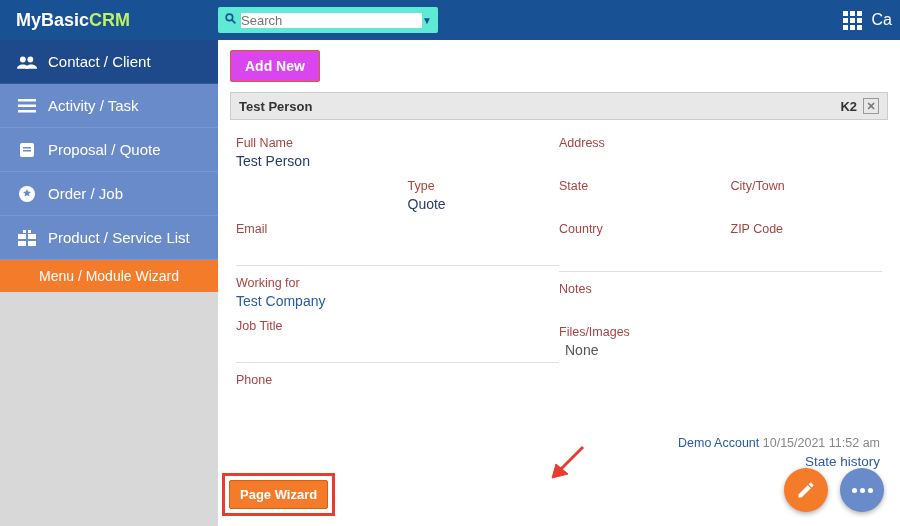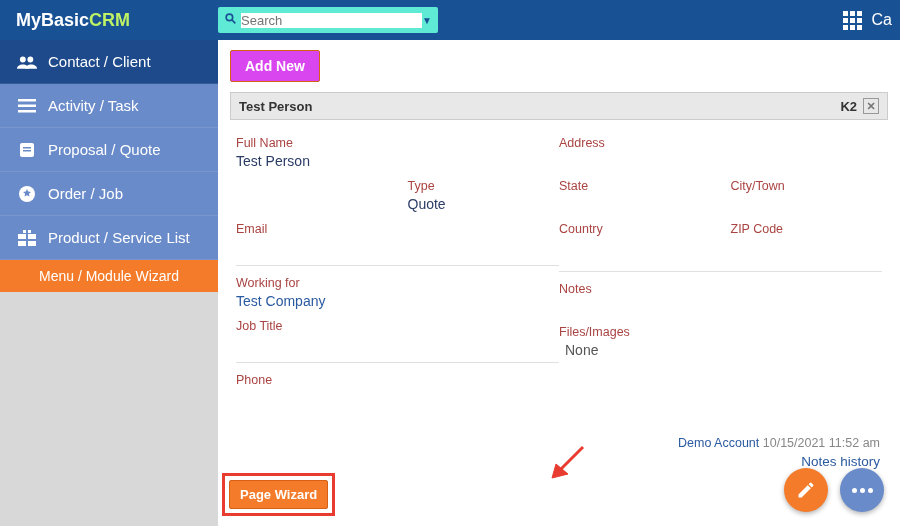--- a/index.html
+++ b/index.html
@@ -213,21 +213,21 @@
         <div class="field-label">Notes</div>
         <div class="field-value"></div>
         <div class="field-label">Files/Images</div>
         <div class="field-value" style="color:#555;padding-left:6px;">None</div>
       </div>
     </div>
 
     <div class="meta">
       <span class="acct">Demo Account</span>
       <span>10/15/2021 11:52 am</span>
-      <span class="hist">Notes history</span>
+      <span class="hist">State history</span>
     </div>
 
     <div class="page-wizard-wrap">
       <button class="page-wizard-btn">Page Wizard</button>
     </div>
 
     <div class="arrow">
       <svg width="40" height="40" viewBox="0 0 40 40">
           <line x1="35" y1="5" x2="10" y2="30" stroke="#e73c2f" stroke-width="3"></line>
           <polygon points="4,36 8,22 20,32" fill="#e73c2f"></polygon>

